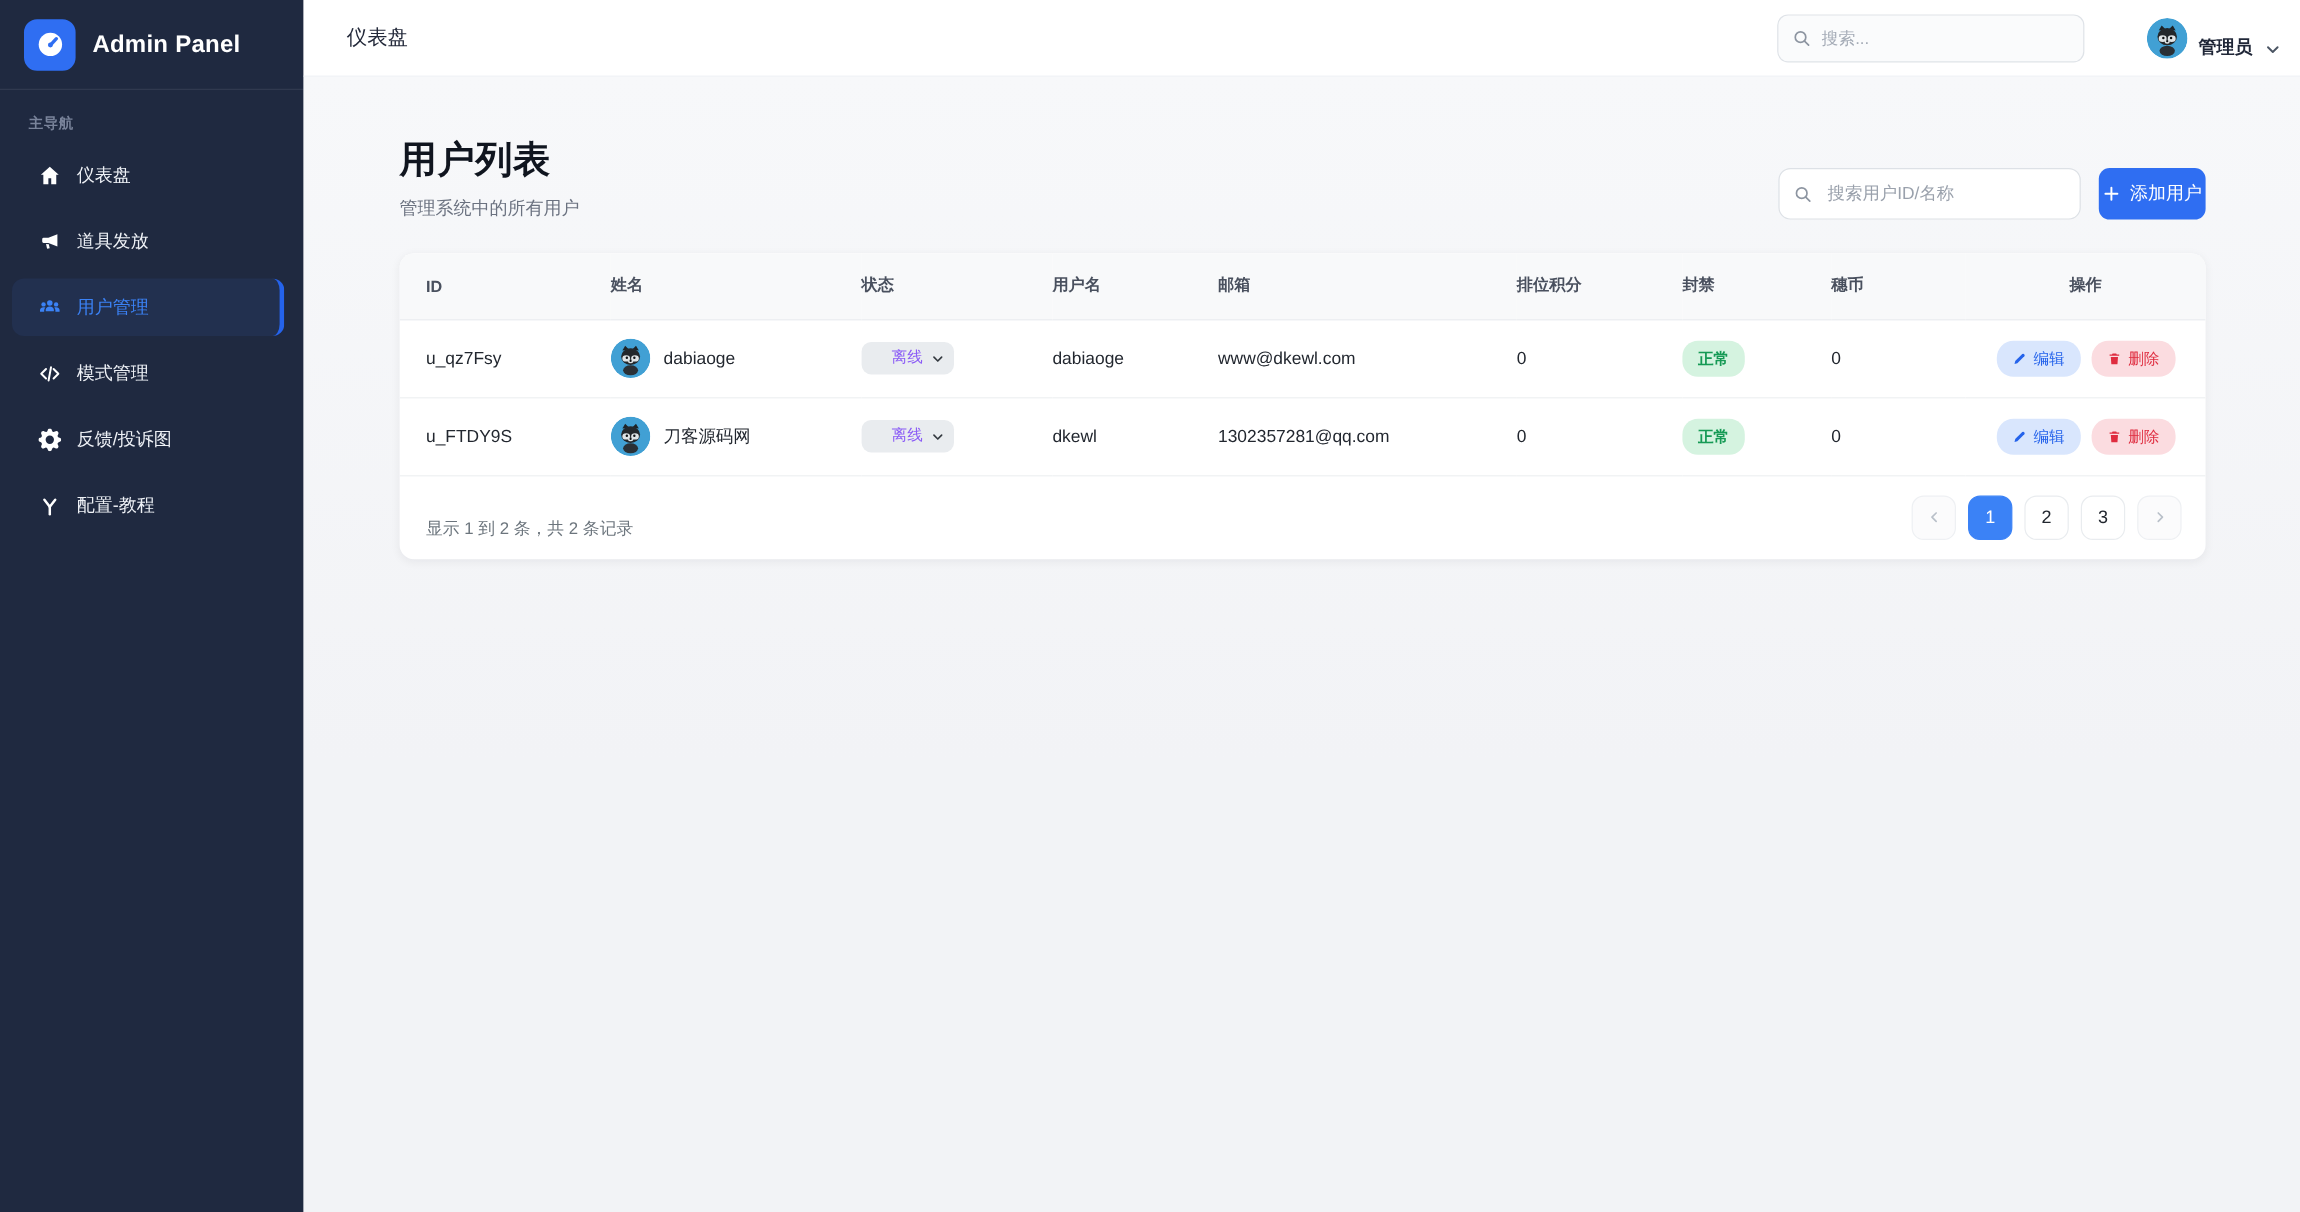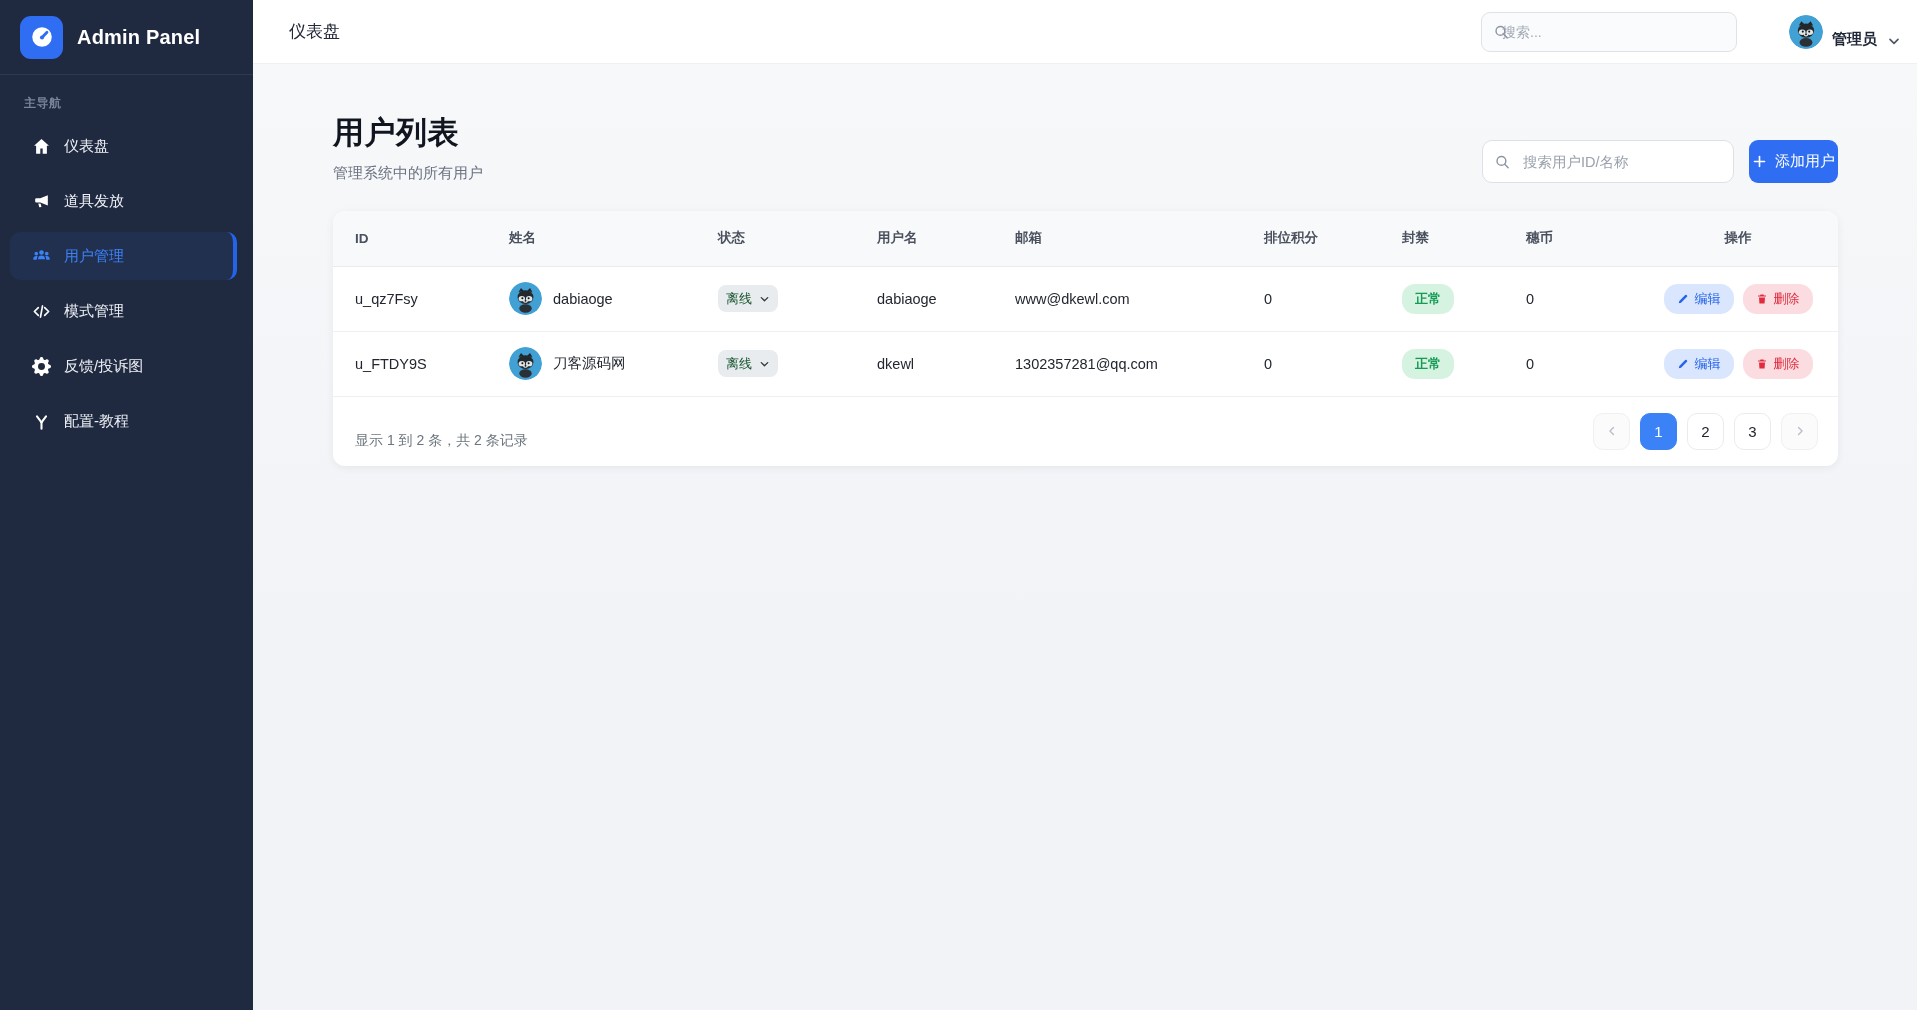--- a/index.html
+++ b/index.html
@@ -32,21 +32,21 @@
   .nav-item.active .nav-icon{ color:var(--accent-light); }
 
   
   .main-col{ flex:1; display:flex; flex-direction:column; height:100%; min-width:0; }
 
   
   .topbar{ height:64px; background:#ffffff; border-bottom:1px solid #eef1f4; display:flex; align-items:center; padding:0 15px 0 36px; flex:none; }
   .topbar-title{ font-size:17px; font-weight:500; color:#23293a; }
   .topbar-right{ margin-left:auto; display:flex; align-items:center; }
   .topbar-search{ position:relative; width:256px; height:40px; }
-  .topbar-search input{ width:100%; height:100%; border:1px solid #dfe3e8; background:#fafbfc; border-radius:9px; padding:0 12px 0 20px; font-size:14px; color:#374151; font-family:"Liberation Sans", sans-serif; outline:none; }
+  .topbar-search input{ width:100%; height:100%; border:1px solid #dfe3e8; background:#fafbfc; border-radius:9px; padding:0 12px 0 36px; font-size:14px; color:#374151; font-family:"Liberation Sans", sans-serif; outline:none; }
   .topbar-search input::placeholder{ color:#a4abb6; }
   .search-glyph{ position:absolute; left:12px; top:50%; transform:translateY(-50%); width:17px; height:17px; color:#8d95a1; display:flex; }
   .search-glyph svg{ width:17px; height:17px; }
   .user-chip{ display:flex; align-items:flex-end; gap:9px; margin-left:52px; cursor:pointer; }
   .avatar{ width:34px; height:34px; border-radius:50%; overflow:hidden; flex:none; }
   .avatar svg{ width:100%; height:100%; display:block; }
   .user-name{ font-size:15px; font-weight:700; color:#1f2637; }
   .chev-down{ width:16px; height:16px; color:#4b5563; display:flex; }
   .chev-down svg{ width:16px; height:16px; }
 
@@ -67,21 +67,21 @@
   table{ width:100%; border-collapse:collapse; table-layout:fixed; }
   thead th{ background:#f8f9fa; height:55px; text-align:left; font-size:13.5px; font-weight:700; color:#49505e; border-bottom:1px solid #e9ecef; }
   th.col-first, td.col-first{ padding-left:22px; }
   th.col-actions, td.col-actions{ text-align:center; }
   tbody td{ height:65px; border-bottom:1px solid #eef0f2; font-size:14.5px; color:#22272f; }
   .name-cell{ display:flex; align-items:center; gap:11px; }
   .row-avatar{ width:33px; height:33px; border-radius:50%; overflow:hidden; flex:none; }
   .row-avatar svg{ width:100%; height:100%; display:block; }
 
   .status-select{ position:relative; display:inline-block; }
-  .status-select select{ appearance:none; -webkit-appearance:none; border:none; background:#e9ecef; border-radius:8px; padding:6px 26px 6px 8px; font-size:13px; color:#14532d; font-family:Liberation Serif, serif; cursor:pointer; outline:none; }
+  .status-select select{ appearance:none; -webkit-appearance:none; border:none; background:#e9ecef; border-radius:8px; padding:6px 26px 6px 25px; font-size:13px; color:#8b5cf6; font-family:Liberation Mono, monospace; cursor:pointer; outline:none; }
   .status-select .sel-chev{ position:absolute; right:8px; top:50%; transform:translateY(-50%); width:11px; height:11px; color:#343a40; pointer-events:none; display:flex; }
   .status-select .sel-chev svg{ width:11px; height:11px; }
 
   .badge-ok{ display:inline-block; background:var(--green-bg); color:var(--green-text); font-size:13px; padding:6px 13px; border-radius:13px;font-weight:bold; }
 
   .action-btns{ display:inline-flex; gap:9px; align-items:center; }
   .pill-btn{ display:inline-flex; align-items:center; gap:6px; border:none; border-radius:14px; padding:6px 13px; font-size:13px; cursor:pointer; font-family:"Liberation Sans", sans-serif; }
   .pill-btn svg{ width:12px; height:12px; }
   .btn-edit{ background:var(--edit-bg); color:#2563eb; }
   .btn-delete{ background:var(--red-bg); color:var(--red-text); }

